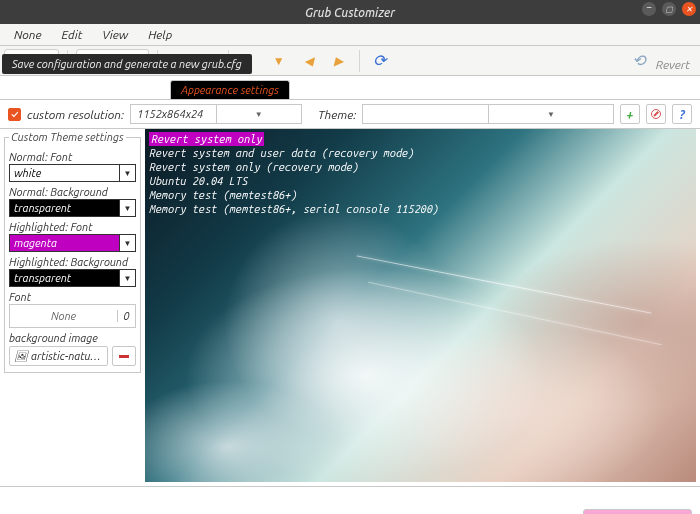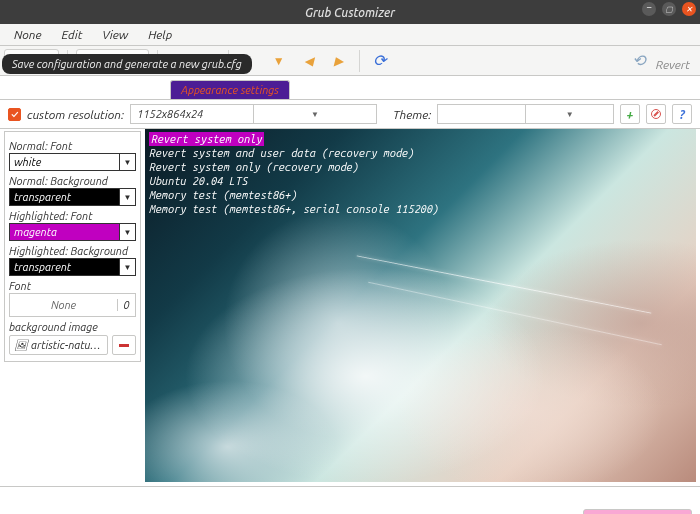--- a/index.html
+++ b/index.html
@@ -83,36 +83,36 @@
   .revert-right { margin-left:auto; display:flex; align-items:center; gap:4px; color:#888; }
 
   
   .tooltip {
     position:absolute;
     top:54px; left:2px;
     background: var(--tooltip-bg);
     color:#eee;
     padding: 4px 10px;
     font-size:11px;
-    border-radius:8px;
+    border-radius:2px;
     z-index:10;
   }
 
   
   .tabsrow {
     height:24px; display:flex; align-items:flex-end;
     border-bottom:1px solid var(--border);
     padding-left:170px;
     background: #fff;
   }
   .tabsrow .tab {
     border:1px solid var(--border); border-bottom:none;
     border-radius:3px 3px 0 0;
     padding:3px 10px;
-    background:#4c1d95;
+    background:#000000;
     font-size:11px;
     color: var(--ubuntu-orange);
   }
 
   
   .resrow {
     display:flex; align-items:center;
     padding: 4px 8px;
     border-bottom:1px solid var(--border);
     gap:6px;
@@ -287,41 +287,42 @@
 
   <div class="tooltip">Save configuration and generate a new grub.cfg</div>
 
   <div class="tabsrow">
     <div class="tab">Appearance settings</div>
   </div>
 
   <div class="resrow">
     <span class="checkbox checked"></span>
     <span>custom resolution:</span>
-    <div class="combo" style="width:247px;">
+    <div class="combo" style="width:172px;">
       <span>1152x864x24</span>
       <span class="dropbtn">▼</span>
     </div>
     <span style="margin-left:10px;">Theme:</span>
     <div class="combo" style="flex:1;">
       <span></span>
       <span class="dropbtn">▼</span>
     </div>
     <div class="sqbtn" style="color:#4a4;font-weight:bold;">+</div>
     <div class="sqbtn">
         <span style="width:10px;height:10px;border:1.5px solid #d9534f;border-radius:50%;position:relative;display:inline-block;">
           <span style="position:absolute;left:1px;top:3px;width:6px;height:1.5px;background:#d9534f;transform:rotate(-45deg);"></span>
         </span>
       </div>
     <div class="sqbtn" style="color:#3a6fd8;font-weight:bold;">?</div>
   </div>
 
   <div class="content">
     <div class="sidewrap">
       <fieldset class="themebox">
+        <legend>Custom Theme settings</legend>
 
         <div class="label">Normal: Font</div>
         <div class="fieldcombo">
           <div class="val white">white</div>
           <div class="drop">▼</div>
         </div>
 
         <div class="label">Normal: Background</div>
         <div class="fieldcombo">
           <div class="val transparent">transparent</div>

